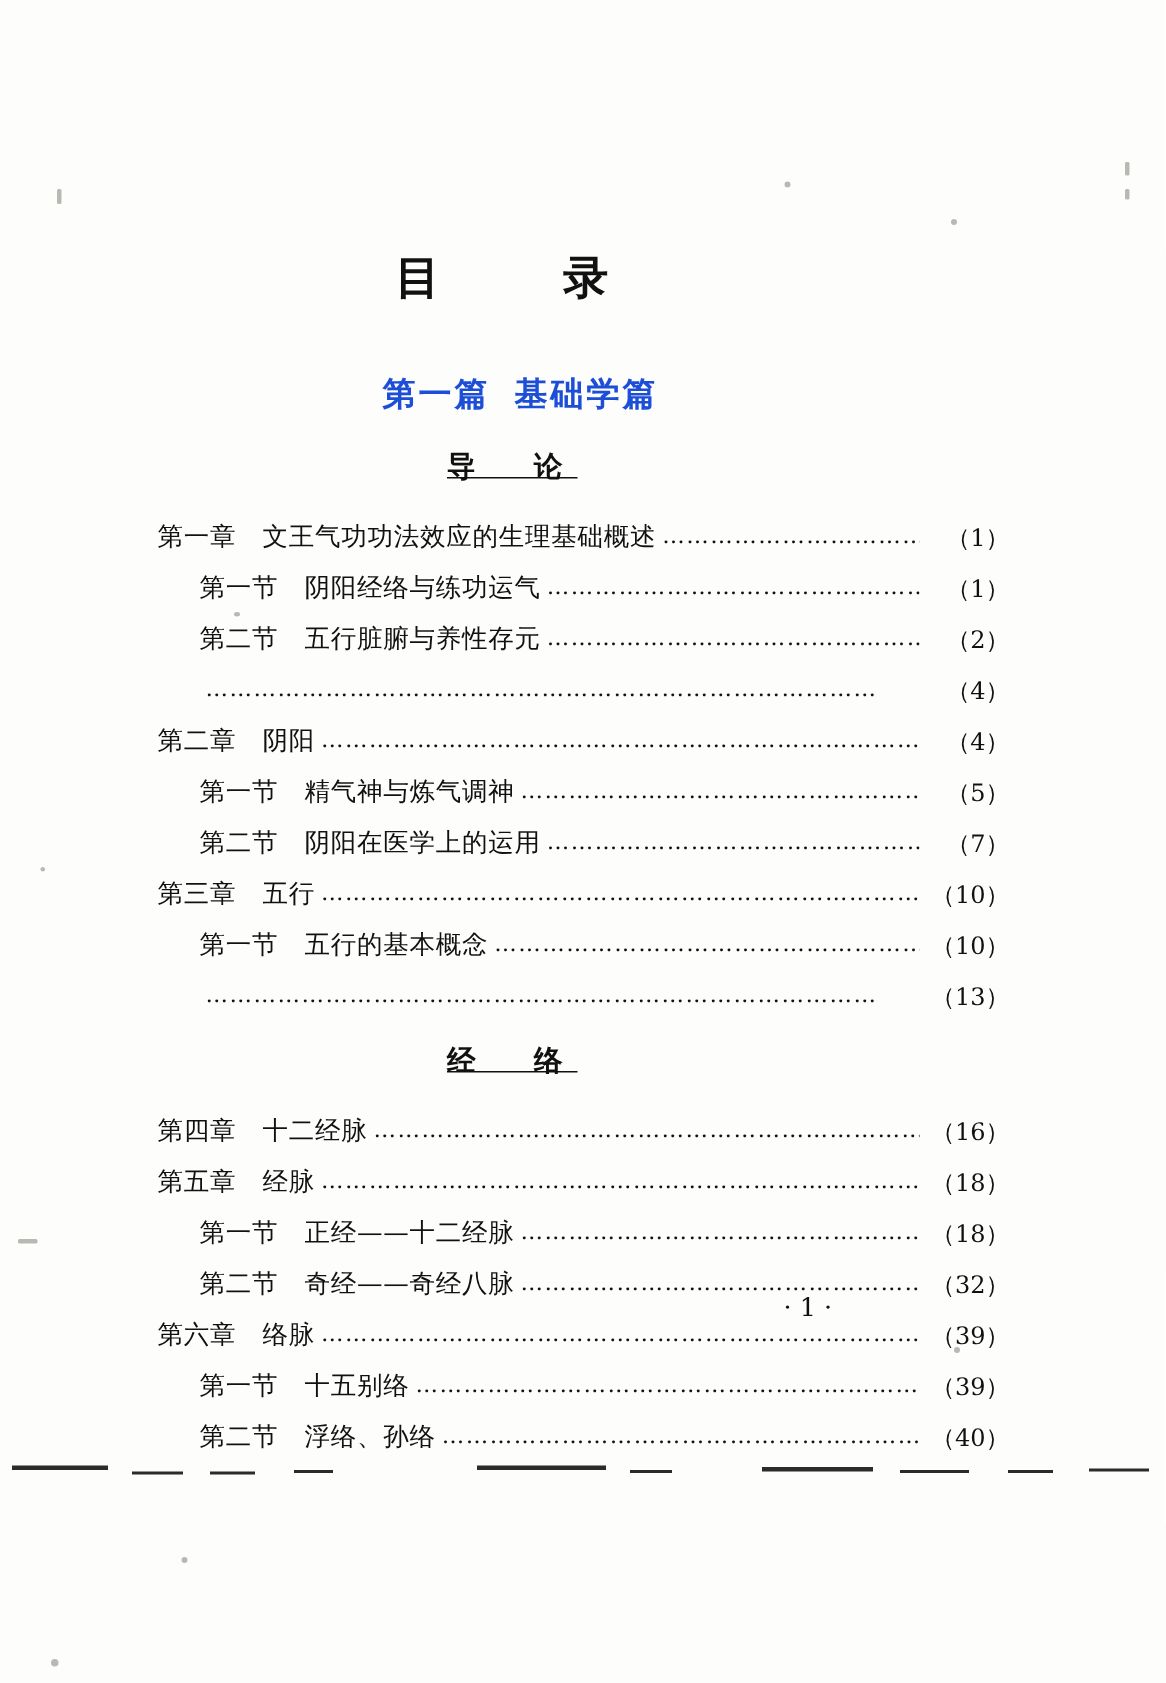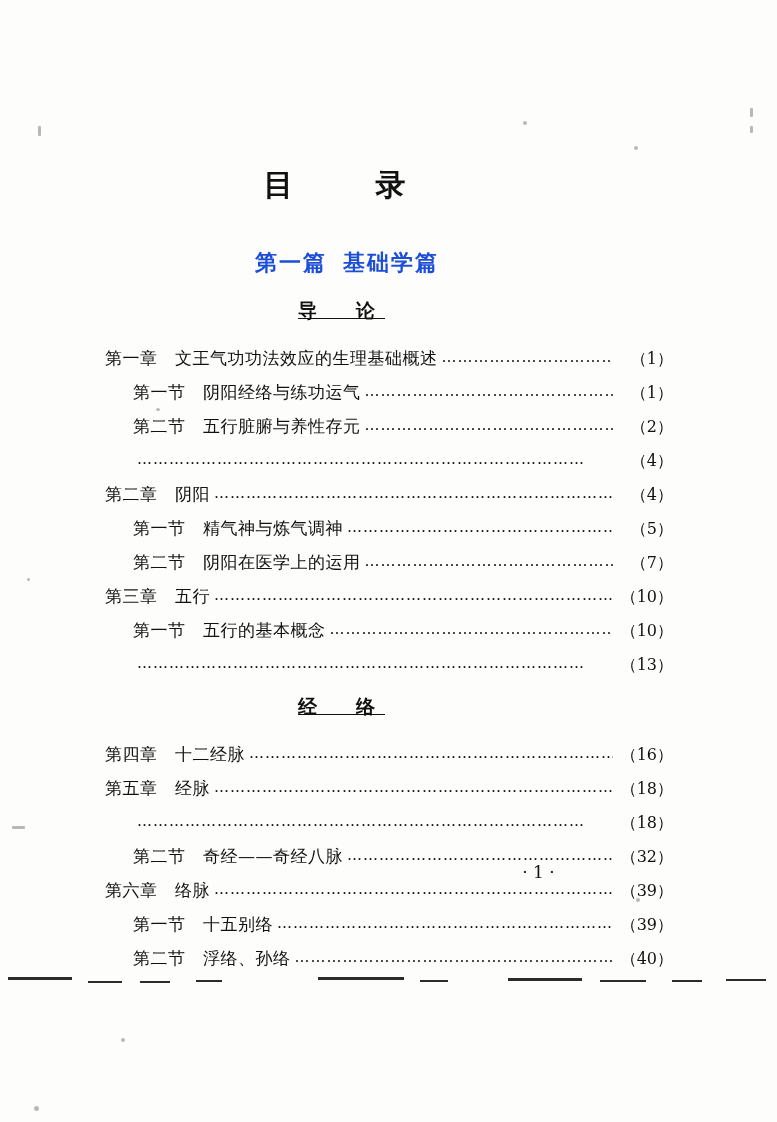--- a/index.html
+++ b/index.html
@@ -217,20 +217,21 @@
         <span class="page-no">（16）</span>
       </div>
 
       <div class="entry lvl1">
         <span class="label">第五章　经脉</span>
         <span class="dots">…………………………………………………………………………………………</span>
         <span class="page-no">（18）</span>
       </div>
 
       <div class="entry lvl2">
+        <span class="label">第一节　正经——十二经脉</span>
         <span class="dots">…………………………………………………………………………</span>
         <span class="page-no">（18）</span>
       </div>
 
       <div class="entry lvl2">
         <span class="label">第二节　奇经——奇经八脉</span>
         <span class="dots">…………………………………………………………………………</span>
         <span class="page-no">（32）</span>
       </div>
 

